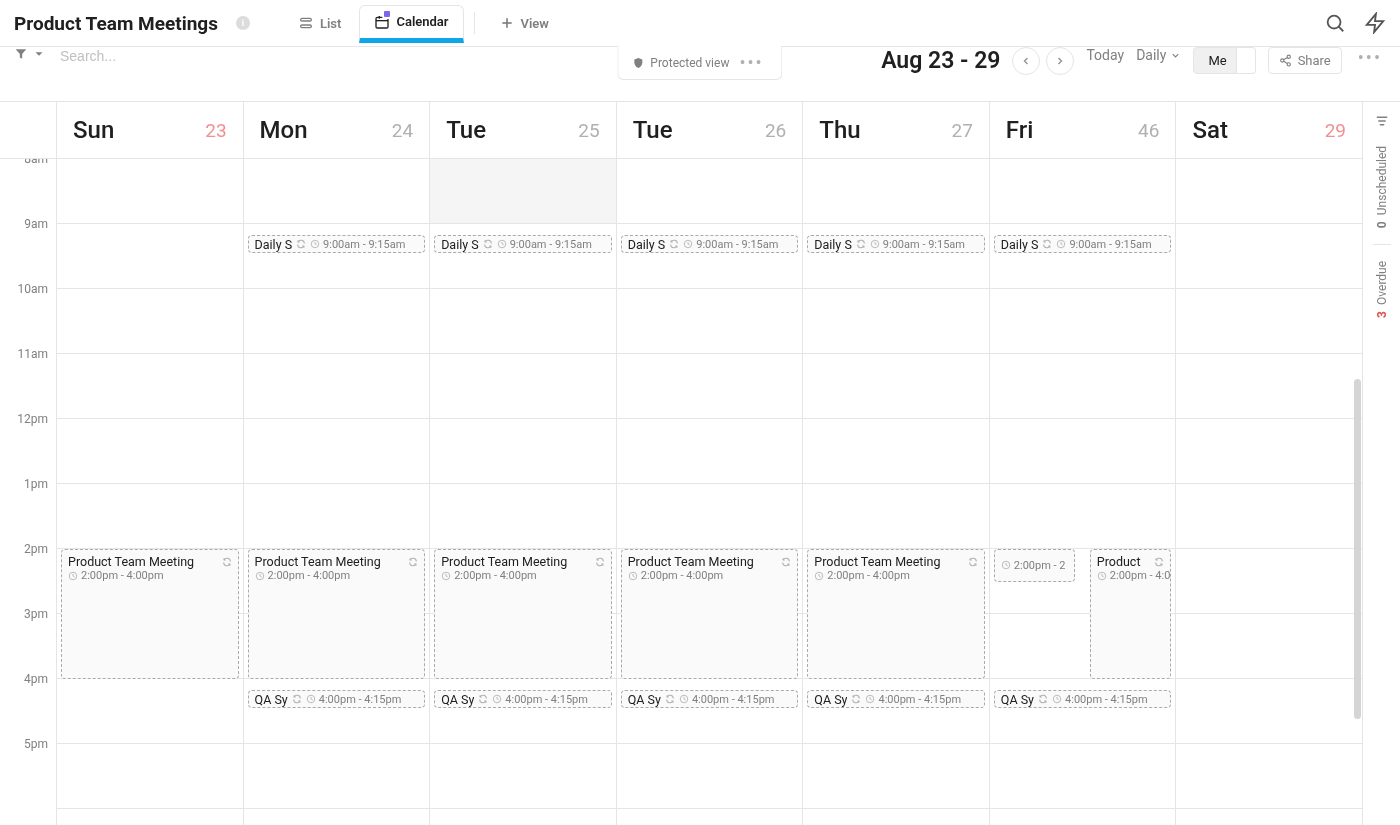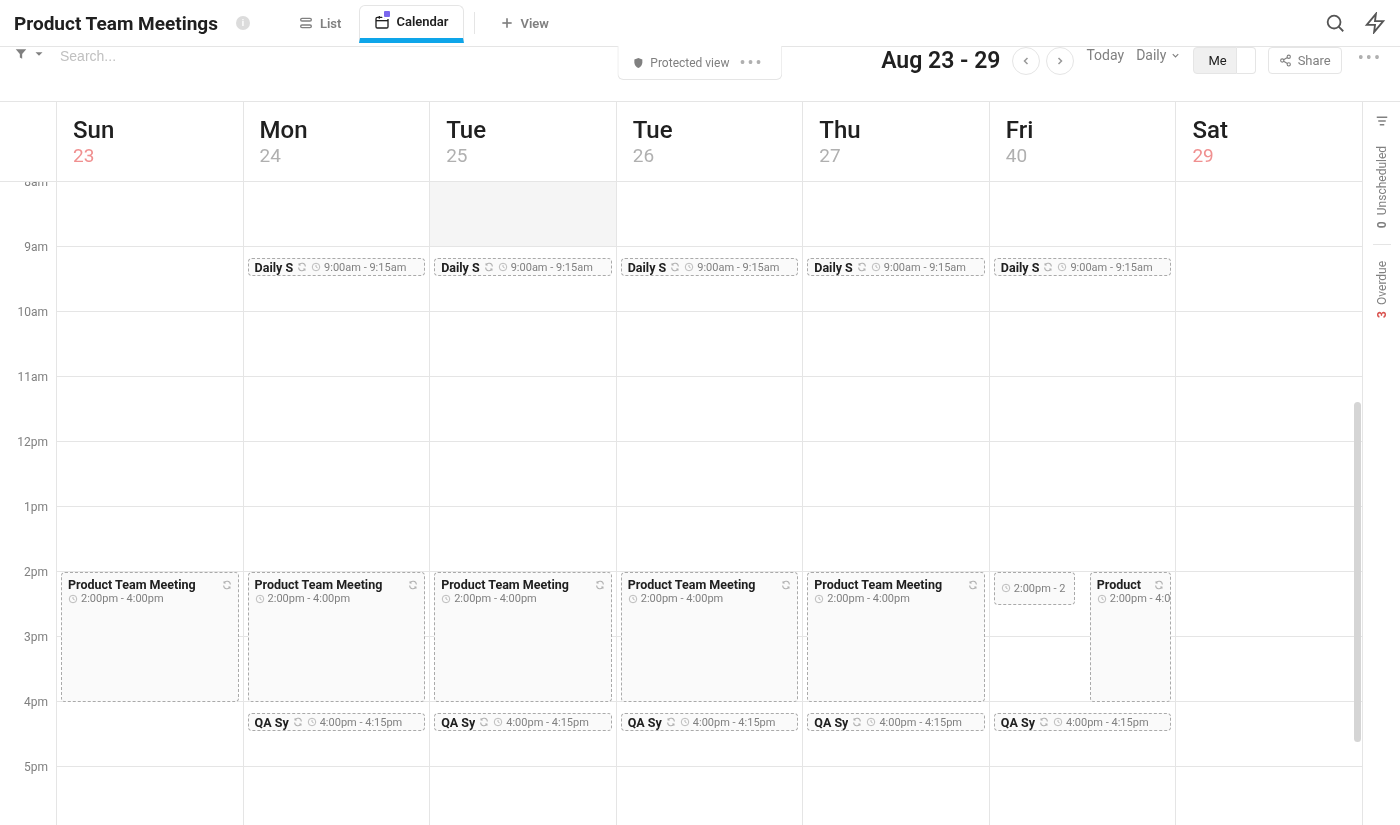--- a/index.html
+++ b/index.html
@@ -155,24 +155,23 @@
 
   
   .cal-wrap { flex: 1; display: flex; overflow: hidden; }
   .calendar { flex: 1; display: flex; flex-direction: column; overflow: hidden; }
   .day-headers {
     display: grid;
     grid-template-columns: 56px repeat(7, 1fr);
     border-bottom: 1px solid var(--border);
   }
   .day-header {
-    display: flex; align-items: flex-start; justify-content: space-between;
+    display: flex; align-items: center; justify-content: space-between;
     padding: 14px 16px;
     border-left: 1px solid var(--border);
-    flex-direction: column;
   }
   .day-header:first-of-type { border-left: none; }
   .day-name { font-size: 24px; font-weight: 500; }
   .day-num { font-size: 19px; color: var(--text-light); font-weight: 400; }
   .day-num.weekend { color: var(--pink); }
   .gutter-head { }
 
   .grid-scroll { flex: 1; overflow: hidden; position: relative; }
   .grid {
     display: grid;
@@ -206,21 +205,21 @@
     border-radius: 4px;
     background: #fafafa;
     padding: 4px 6px;
     overflow: hidden;
     cursor: pointer;
   }
   .event.narrow { left: auto; width: 44%; }
   .event.narrow.right { right: 4px; }
   .event.narrow.left { left: 4px; }
   .ev-title {
-    font-size: 12.5px; font-weight: 700;
+    font-size: 12.5px; font-weight: 400;
     white-space: nowrap; overflow: hidden; text-overflow: ellipsis;
     display: flex; align-items: center; gap: 4px;
   }
   .ev-title .spacer { flex: 1; min-width: 0; overflow: hidden; text-overflow: ellipsis; white-space: nowrap;}
   .ev-time { font-size: 11px; color: var(--text-mute); display: flex; align-items: center; gap: 3px; white-space: nowrap;}
   .ev-time svg, .ev-title svg { width: 10px; height: 10px; flex-shrink: 0; }
   .event.small { display: flex; align-items: center; gap: 4px; }
   .event.small .ev-title { flex-shrink: 1; min-width: 0; }
   .event.small .ev-time { flex-shrink: 0; }
 
@@ -395,21 +394,21 @@
         <div class="day-header">
           <span class="day-name">Tue</span>
           <span class="day-num ">26</span>
         </div>
         <div class="day-header">
           <span class="day-name">Thu</span>
           <span class="day-num ">27</span>
         </div>
         <div class="day-header">
           <span class="day-name">Fri</span>
-          <span class="day-num ">40</span>
+          <span class="day-num ">46</span>
         </div>
         <div class="day-header">
           <span class="day-name">Sat</span>
           <span class="day-num weekend">29</span>
         </div>
       </div>
     <div class="grid-scroll">
       <div class="grid" id="grid">
         <div class="time-gutter" id="time-gutter">
             <div class="hour-label">8am</div>

